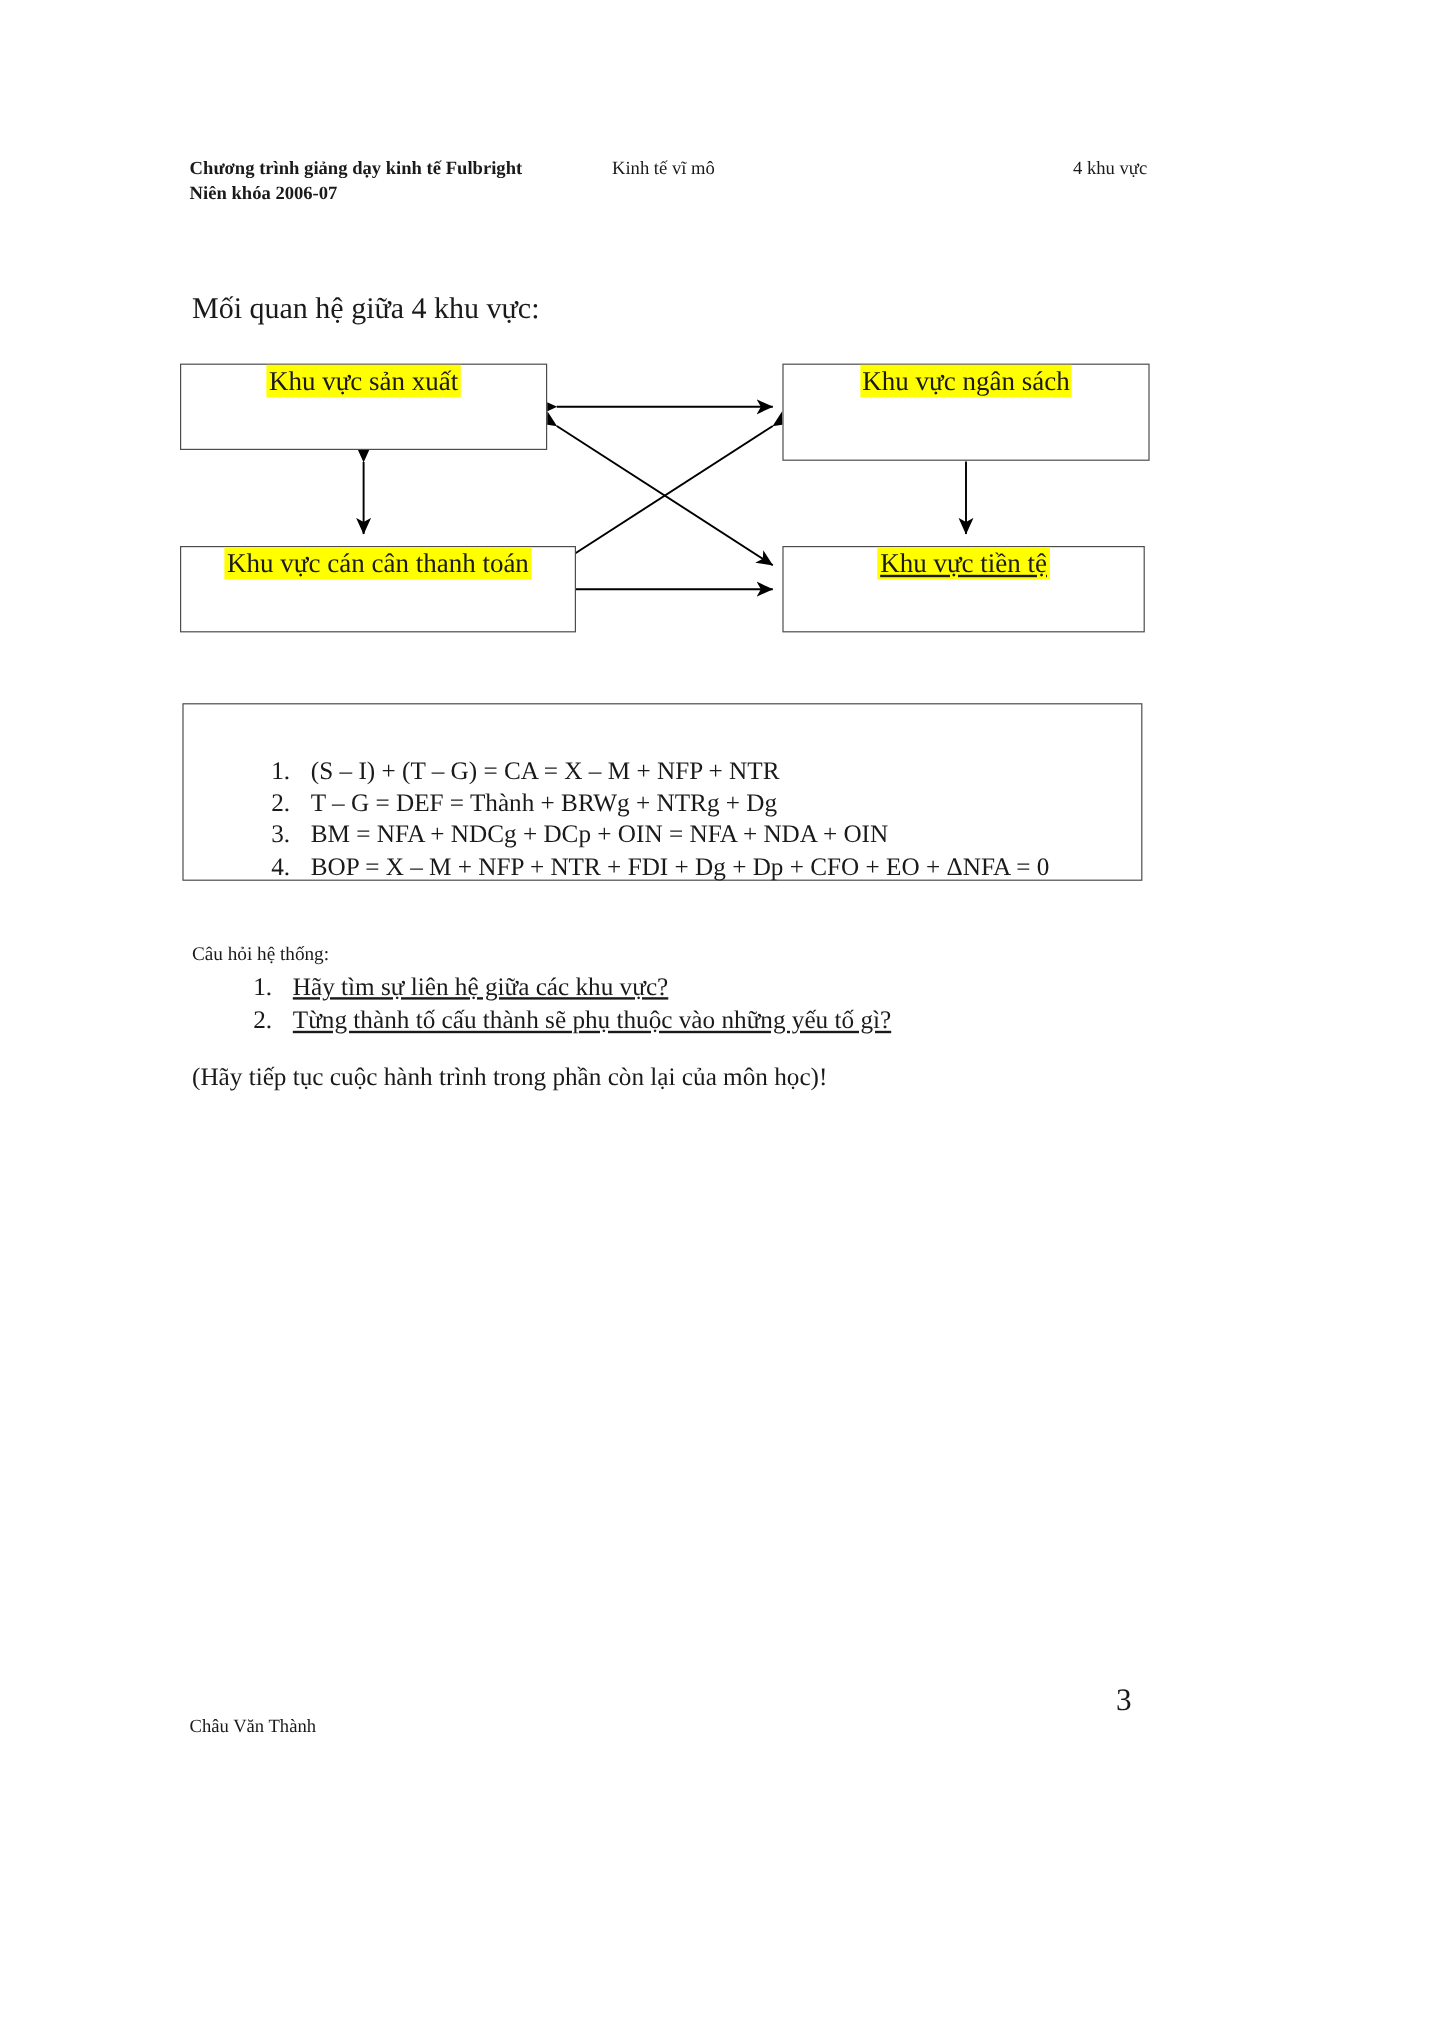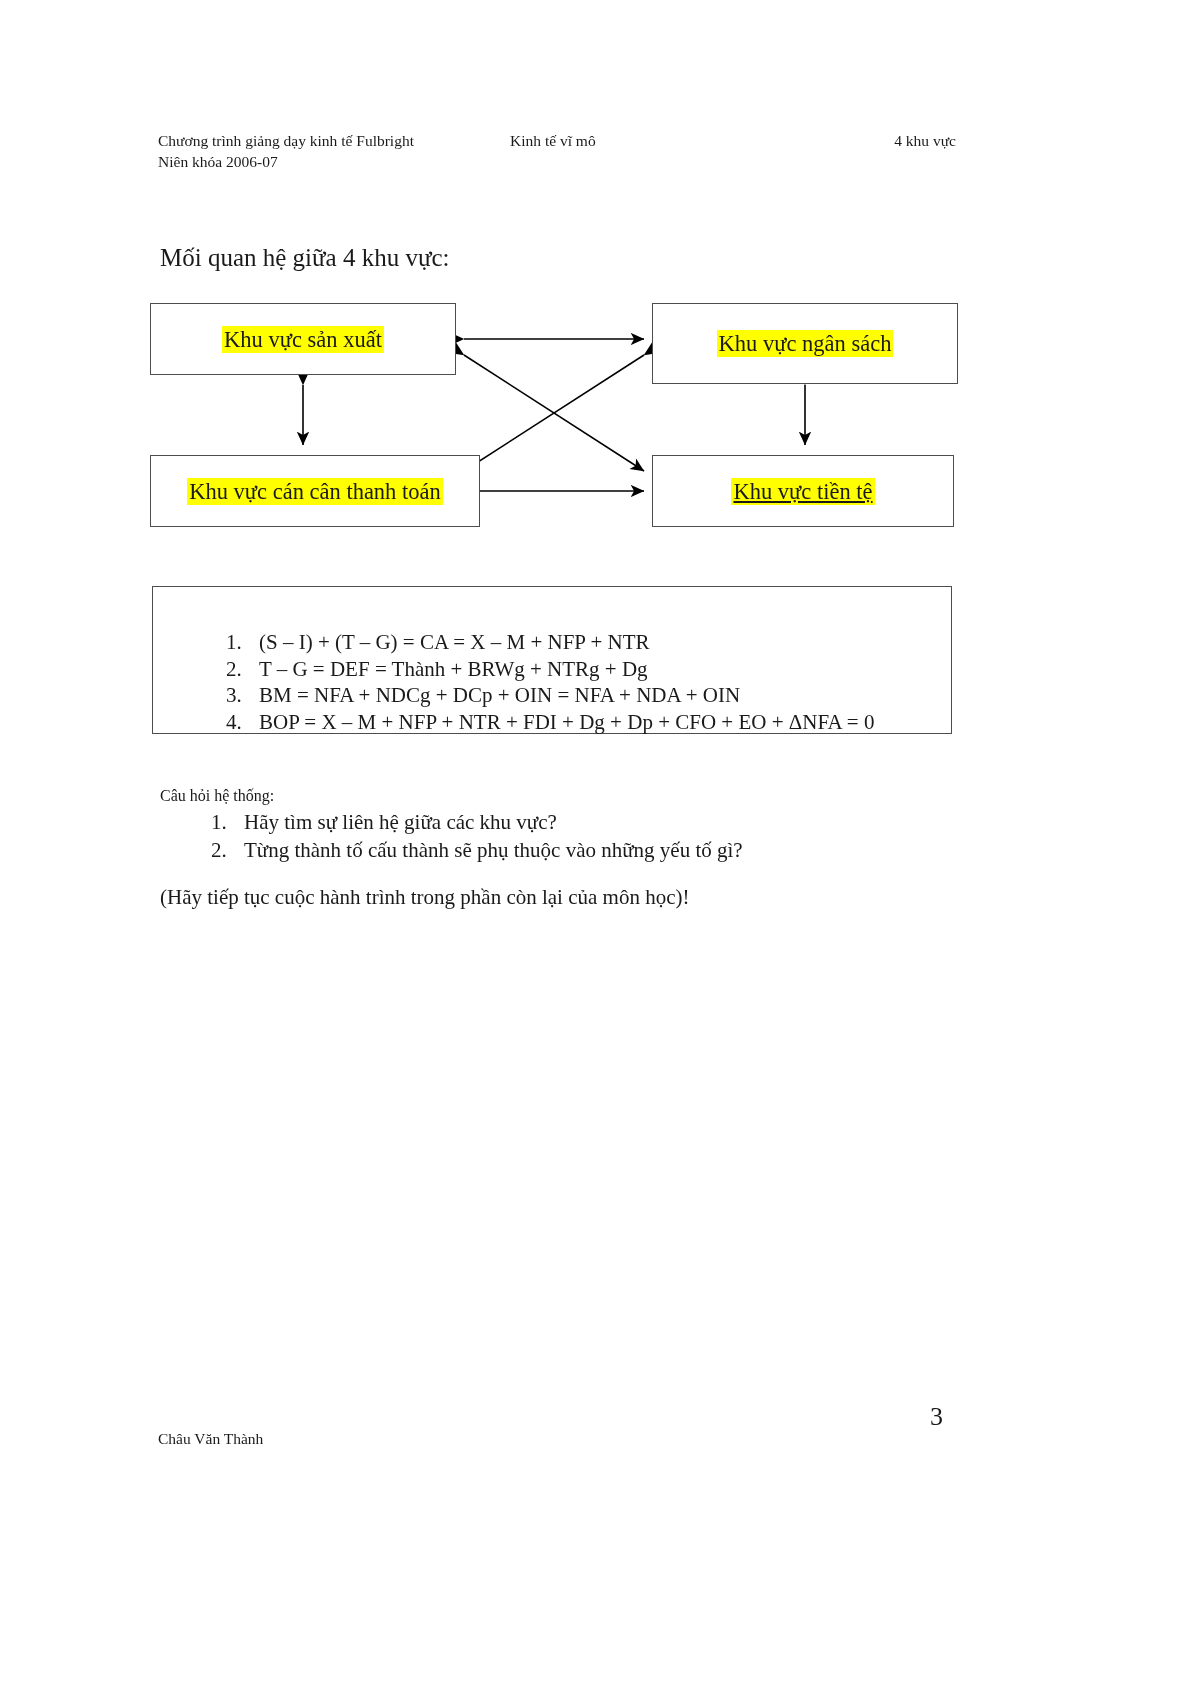--- a/index.html
+++ b/index.html
@@ -24,21 +24,21 @@
     top: 130px;
     width: 798px;
     font-size: 15.5px;
     line-height: 21px;
   }
   .header-row {
     position: relative;
     height: 21px;
     white-space: nowrap;
   }
-  .hdr-left   { position: absolute; left: 0; top: 0; }
+  .hdr-left   { position: absolute; left: 0; top: 0; font-weight: bold; }
   .hdr-center { position: absolute; left: 352px; top: 0; }
   .hdr-right  { position: absolute; right: 0; top: 0; }
 
   
   .section-title {
     position: absolute;
     left: 160px;
     top: 243px;
     font-size: 25px;
     line-height: 30px;
@@ -52,21 +52,21 @@
     top: 303px;
     width: 808px;
     height: 228px;
   }
   .node-box {
     position: absolute;
     box-sizing: border-box;
     border: 1.3px solid #4d4d4d;
     background: #ffffff;
     display: flex;
-    align-items: center;
+    align-items: flex-start;
     justify-content: center;
   }
   .node-box.tl { left: 0px;   top: 0px;   width: 306px; height: 72px; }
   .node-box.tr { left: 502px; top: 0px;   width: 306px; height: 81px; }
   .node-box.bl { left: 0px;   top: 152px; width: 330px; height: 72px; }
   .node-box.br { left: 502px; top: 152px; width: 302px; height: 72px; text-decoration: underline; }
 
   .node-label {
     background: #ffff00;
     font-size: 22.5px;
@@ -118,20 +118,21 @@
   }
   .questions-list {
     position: absolute;
     left: 160px;
     top: 808px;
     margin: 0;
     padding: 0 0 0 72px;
     list-style: decimal;
     font-size: 21px;
     line-height: 28px;
+    text-decoration: underline;
   }
   .questions-list li {
     padding-left: 12px;
     white-space: nowrap;
   }
   .closing-note {
     position: absolute;
     left: 160px;
     top: 884px;
     font-size: 21px;

